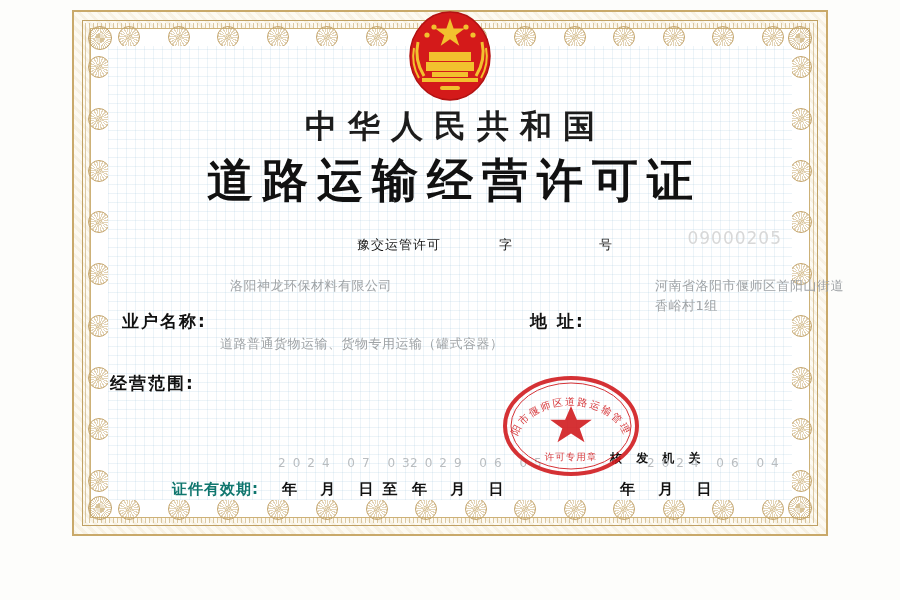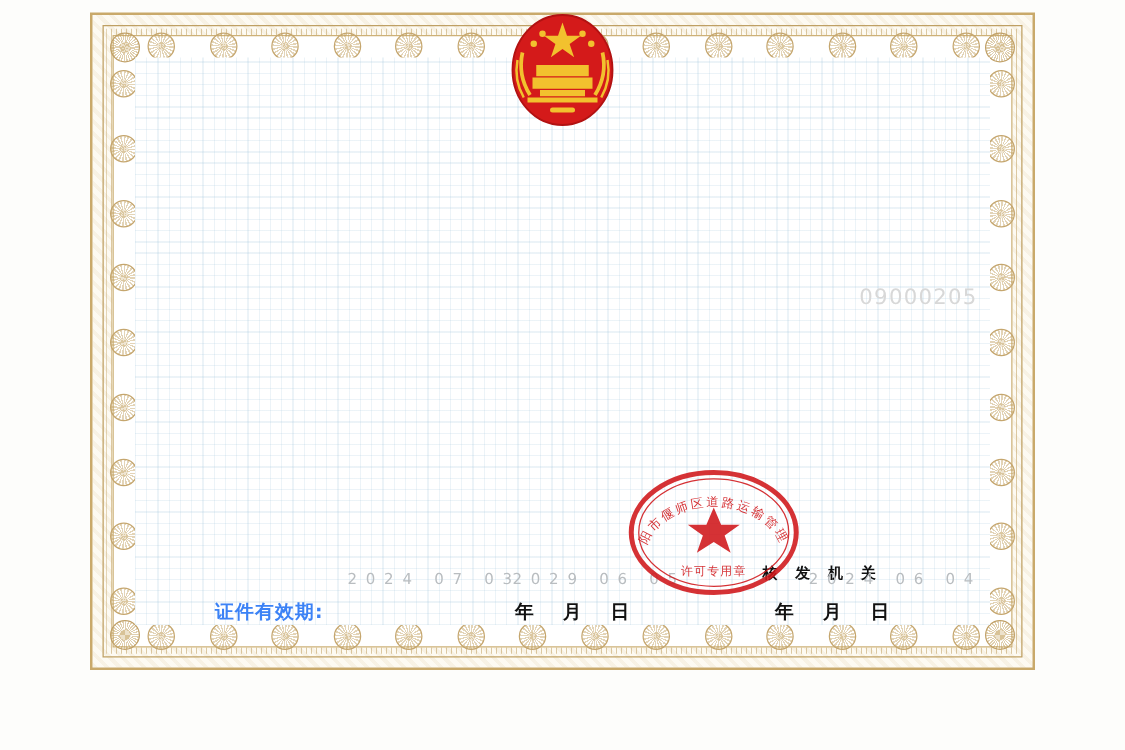--- a/index.html
+++ b/index.html
@@ -228,21 +228,21 @@
     height: 60px;
     z-index: 5;
   }
   .validity .lbl {
     position: absolute;
     left: 62px;
     top: 30px;
     font-size: 15px;
     font-weight: bold;
     letter-spacing: 1px;
-    color: #3b82f6;
+    color: #0f766e;
   }
   .ymd {
     position: absolute;
     top: 30px;
     font-size: 15px;
     font-weight: bold;
     letter-spacing: 9px;
     color: #111;
     white-space: nowrap;
   }
@@ -384,23 +384,48 @@
       <circle cx="77" cy="33" r="2.6" fill="#f2c12e"></circle>
 
       <path d="M22 40 q-4 18 6 34" stroke="#f2c12e" stroke-width="3" fill="none"></path>
       <path d="M86 40 q4 18 -6 34" stroke="#f2c12e" stroke-width="3" fill="none"></path>
       <path d="M18 46 q-3 16 5 30" stroke="#f2c12e" stroke-width="2" fill="none"></path>
       <path d="M90 46 q3 16 -5 30" stroke="#f2c12e" stroke-width="2" fill="none"></path>
       <rect x="44" y="84" width="20" height="4" rx="2" fill="#f2c12e"></rect>
     </svg>
   </div>
 
+  <div class="title-block">
+    <div class="title-main">中华人民共和国</div>
+    <div class="title-sub">道路运输经营许可证</div>
+  </div>
 
   <div class="ghost-serial">09000205</div>
 
+  <div class="body-area">
+
+    <div class="serial-row">
+      <span>豫交运管许可</span>
+      <span class="gap-sm"></span>
+      <span>字</span>
+      <span class="gap-lg"></span>
+      <span>号</span>
+    </div>
+
+    <div class="field-row">
+      <div class="val val-unit">洛阳神龙环保材料有限公司</div>
+      <div class="val val-addr">河南省洛阳市偃师区首阳山街道香峪村1组</div>
+
+      <div class="label lbl-unit">业户名称:</div>
+      <div class="label lbl-addr">地    址:</div>
+
+      <div class="val val-scope">道路普通货物运输、货物专用运输（罐式容器）</div>
+      <div class="label lbl-scope">经营范围:</div>
+    </div>
+  </div>
 
   <div class="seal">
     <svg viewBox="0 0 150 108" width="150" height="108">
       <g transform="translate(75,54)">
         <ellipse rx="66" ry="48" fill="none" stroke="#d0161a" stroke-width="4"></ellipse>
         <ellipse rx="60" ry="43" fill="none" stroke="#d0161a" stroke-width="1"></ellipse>
         <polygon points="0,-20 5.9,-6.2 20.8,-6.2 8.7,2.4 13.5,16.2 0,7.6 -13.5,16.2 -8.7,2.4 -20.8,-6.2 -5.9,-6.2" fill="#d0161a"></polygon>
         <path id="sealArc" d="M -52 6 A 55 40 0 0 1 52 6" fill="none"></path>
         <text font-size="10" fill="#d0161a" font-family="DejaVu Serif, serif" letter-spacing="2">
           <textPath href="#sealArc" startOffset="50%" text-anchor="middle">洛阳市偃师区道路运输管理局</textPath>
@@ -411,18 +436,19 @@
   </div>
 
   <div class="validity">
     <div class="issuer-label">核 发 机 关</div>
 
     <div class="date-ghost one">2024  07  03</div>
     <div class="date-ghost two">2029  06  05</div>
     <div class="date-ghost three">2024  06  04</div>
 
     <div class="lbl">证件有效期:</div>
+    <div class="ymd one">年 月 日至</div>
     <div class="ymd two">年 月 日</div>
     <div class="ymd three">年 月 日</div>
   </div>
 
 
 </div>
 
 </body></html>

